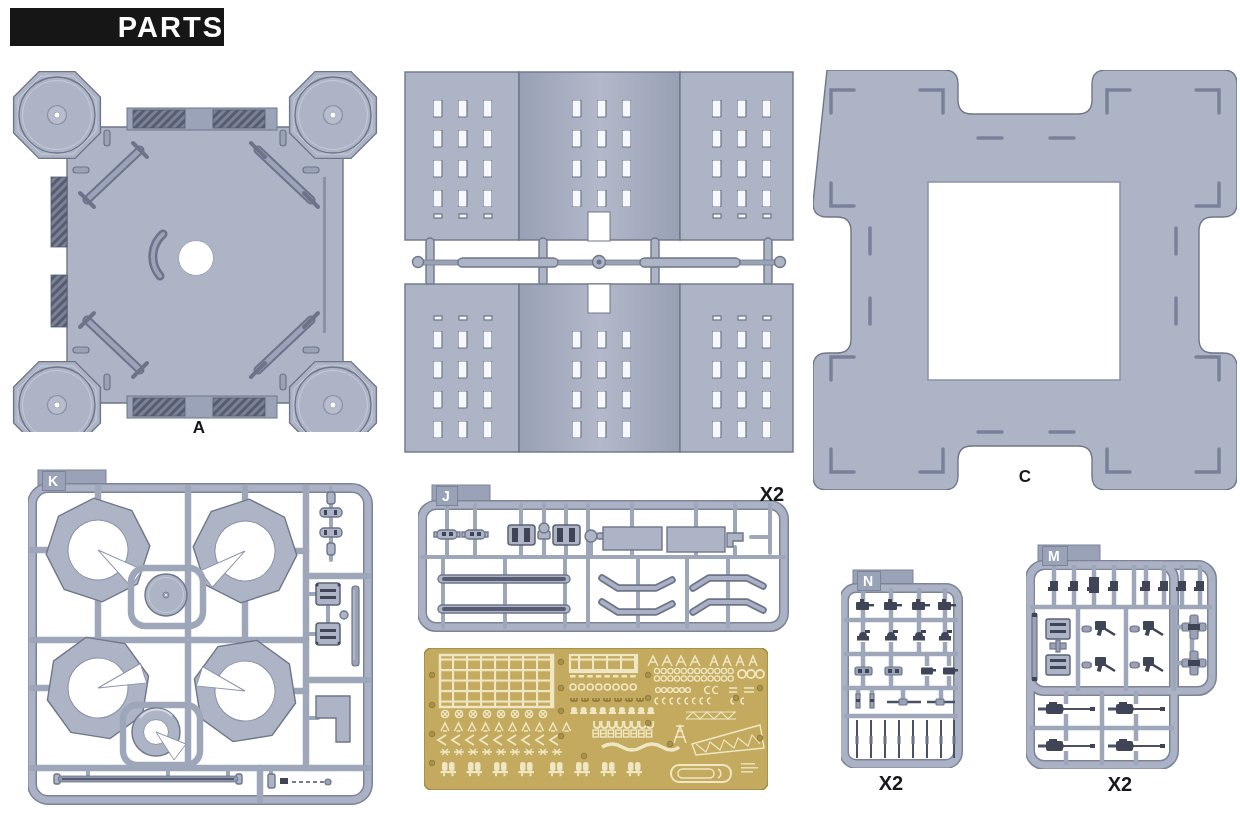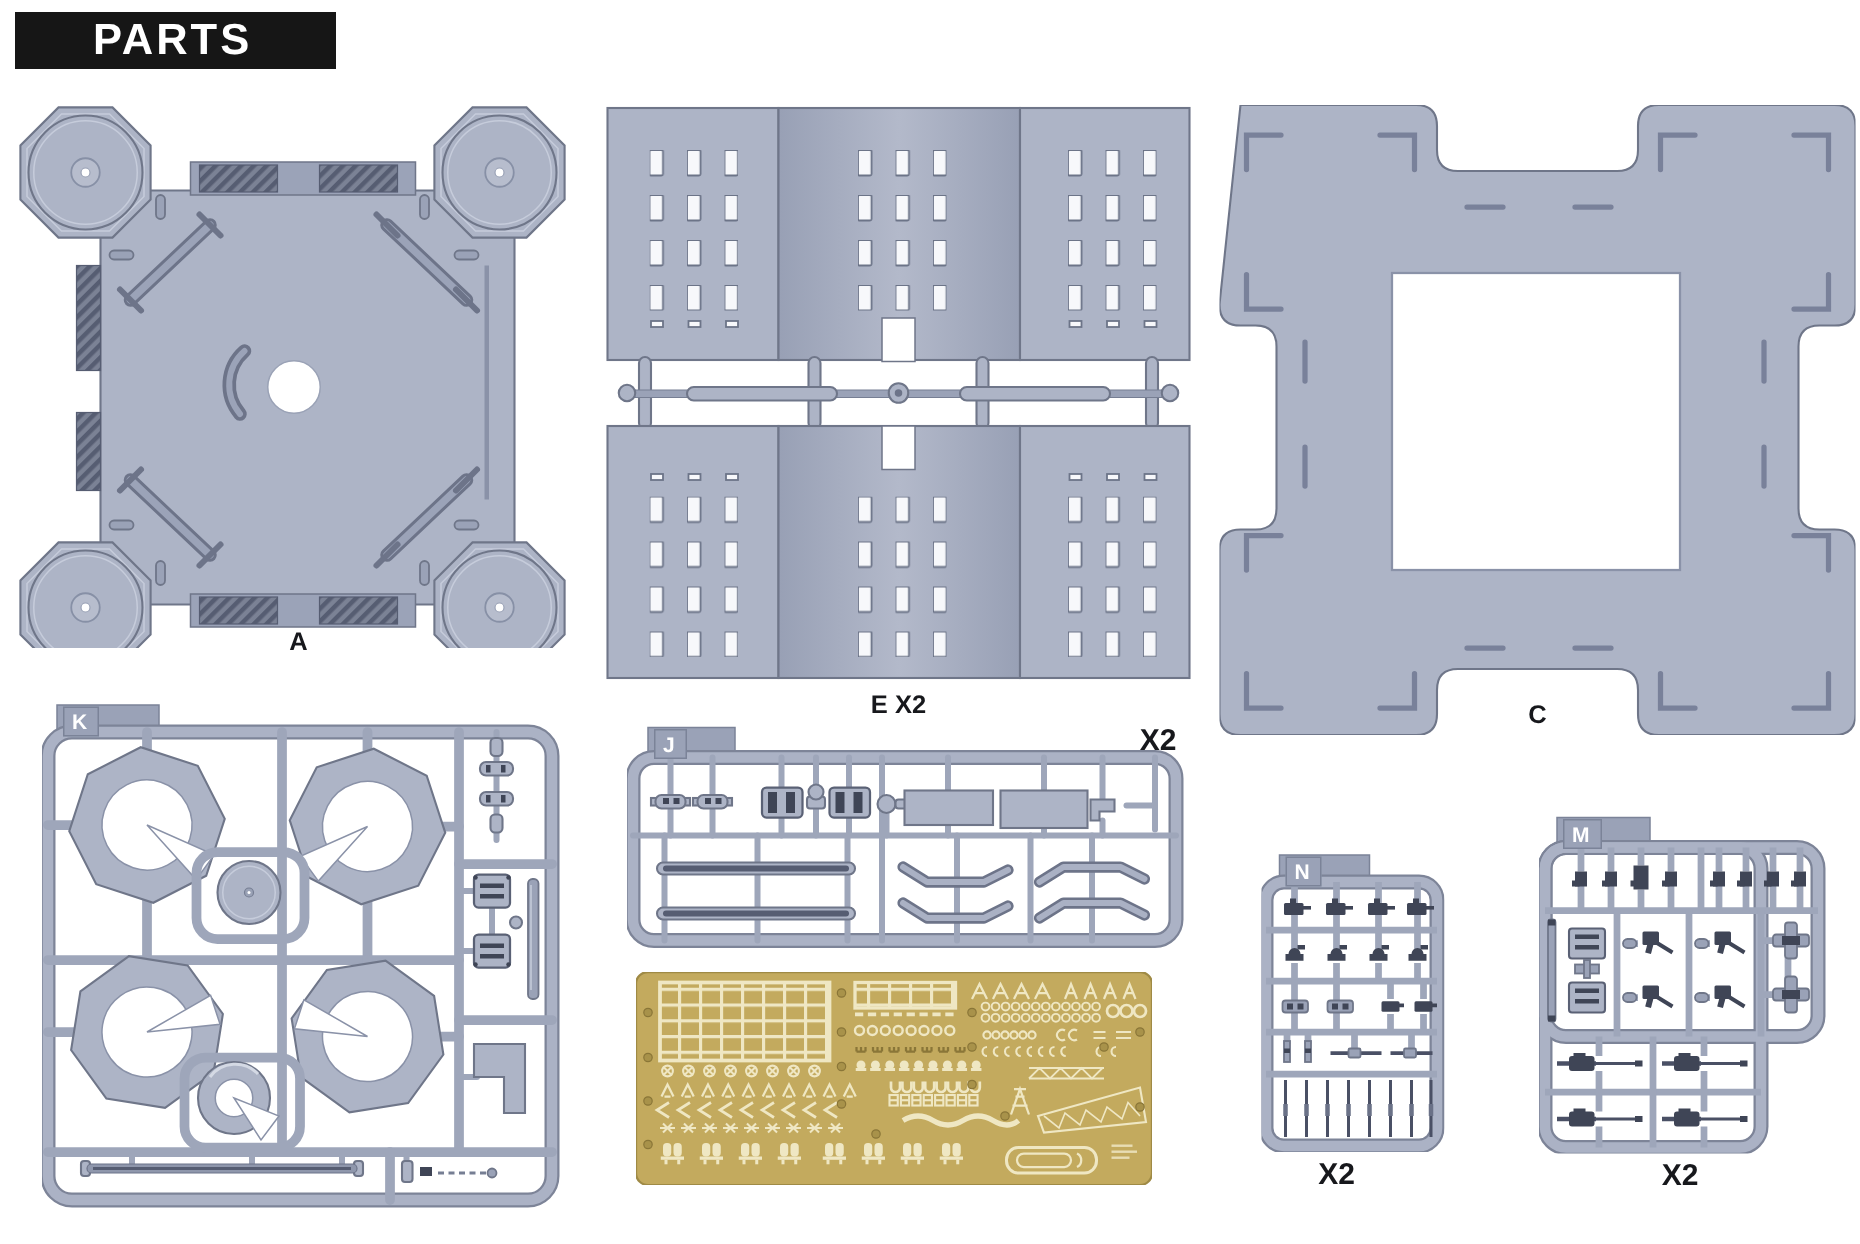--- a/index.html
+++ b/index.html
@@ -5,21 +5,21 @@
   :root{
     --background:#ffffff; --header-bg:#161616; --header-text:#ffffff;
     --plastic:#adb4c6; --plastic-mid:#9aa2b7; --plastic-stroke:#6f7689;
     --detail-dark:#3f4556; --pe-gold:#c3aa5e; --pe-etch:#efe7c3; --label-text:#17181c;
   }
   html,body{margin:0;padding:0;}
   body{background:var(--background);font-family:"Liberation Sans",sans-serif;}
   #page{position:relative;width:1240px;height:829px;background:var(--background);overflow:hidden;}
   .hdr{position:absolute;left:10px;top:8px;width:214px;height:38px;background:var(--header-bg);
        color:var(--header-text);font-size:29px;font-weight:bold;letter-spacing:2px;line-height:38px;
-       padding-left:52px;box-sizing:border-box;}
+       padding-left:52px;box-sizing:border-box;text-align:right;}
   .part{position:absolute;}
   .plabel{position:absolute;left:0;right:0;text-align:center;font-weight:bold;
           font-size:17px;color:var(--label-text);}
   .plabel.big{font-size:20px;}
   .tag{position:absolute;background:var(--plastic-mid);border:1px solid #7b8398;color:#fff;
        font-weight:bold;font-size:14px;line-height:18px;padding:0 6px 0 5px;letter-spacing:1px;}
   svg{display:block;}
   .pp{fill:var(--plastic);stroke:var(--plastic-stroke);stroke-width:1.4;}
   .ppd{fill:var(--plastic-mid);stroke:var(--plastic-stroke);stroke-width:1.2;}
   .dk{fill:var(--detail-dark);}
@@ -218,21 +218,20 @@
         <g class="slot">
             <rect x="31" y="250" width="8" height="4"></rect>
             <rect x="56" y="250" width="8" height="4"></rect>
             <rect x="81" y="250" width="8" height="4"></rect>
         <rect x="310" y="250" width="8" height="4"></rect>
             <rect x="335" y="250" width="8" height="4"></rect>
             <rect x="360" y="250" width="8" height="4"></rect>
           </g>
       </g>
     </svg>
-    <div class="plabel" style="top:394px">E X2</div>
   </div>
 
   <div class="part" style="left:813px;top:70px;width:424px;height:420px">
     <svg width="424" height="420" viewBox="0 0 424 420">
       <path class="pp" stroke-width="1.8" d="M14 0 H131 Q145 0 145 14 V30 Q145 44 159 44 H265 Q279 44 279 30 V14 Q279 0 293 0 H410 Q424 0 424 14 V133 Q424 147 410 147 H400 Q386 147 386 161 V269 Q386 283 400 283 H410 Q424 283 424 297 V406 Q424 420 410 420 H293 Q279 420 279 406 V390 Q279 376 265 376 H159 Q145 376 145 390 V406 Q145 420 131 420 H14 Q0 420 0 406 V297 Q0 283 14 283 H24 Q38 283 38 269 V161 Q38 147 24 147 H14 Q0 147 0 133 Z"></path>
       <rect x="115" y="112" width="192" height="198" fill="#ffffff" stroke="#8a92a8" stroke-width="1.5"></rect>
       <g>
         <use href="#Lmark" transform="translate(18,20)"></use>
         <use href="#Lmark" transform="translate(130,20) scale(-1,1)"></use>
         <use href="#Lmark" transform="translate(18,136) scale(1,-1)"></use>

